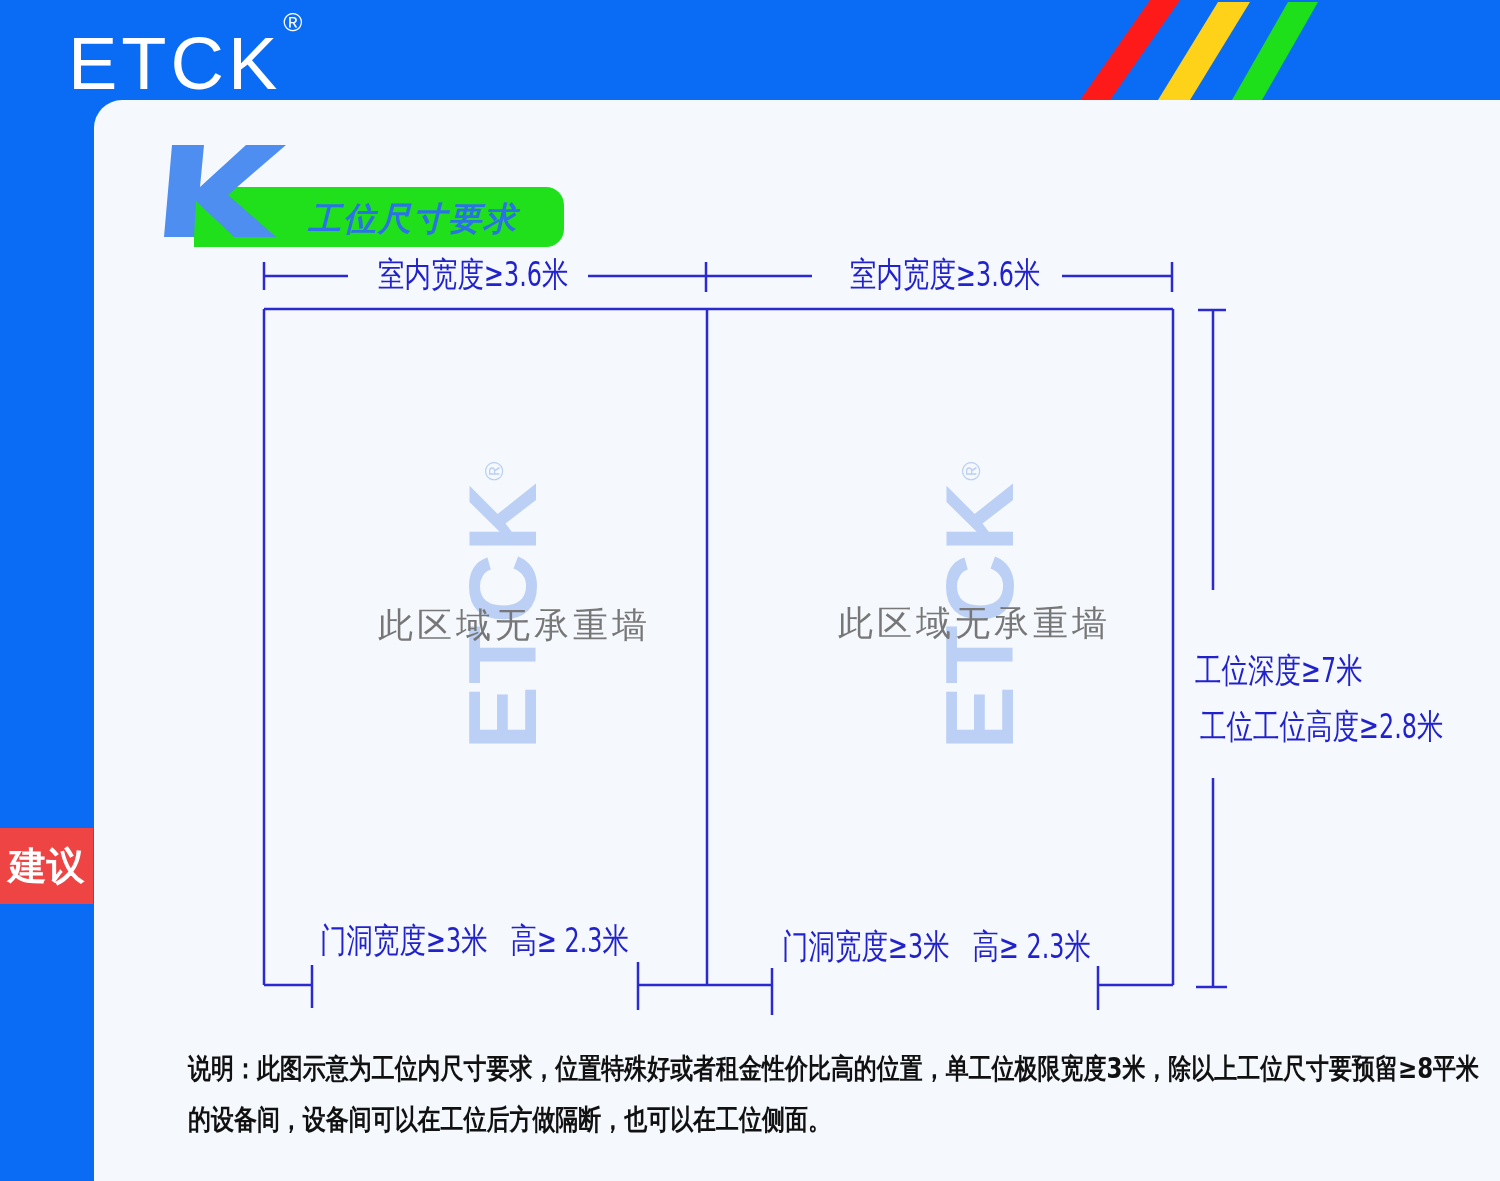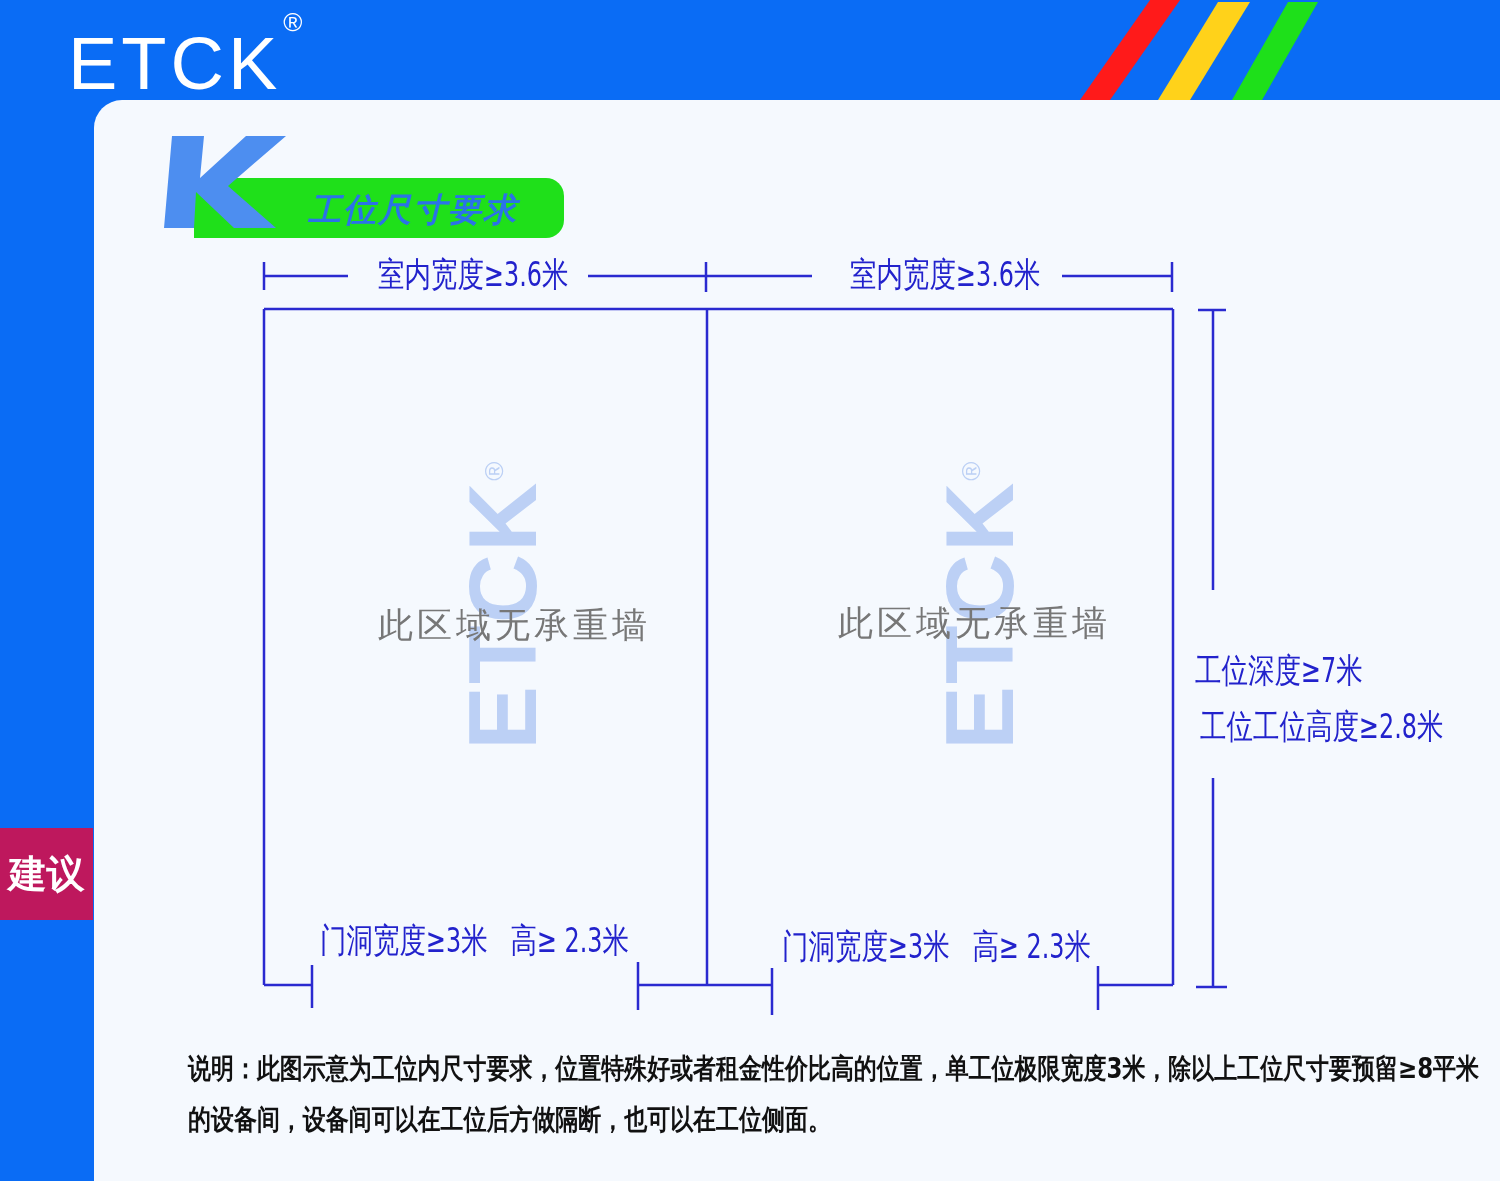--- a/index.html
+++ b/index.html
@@ -1,22 +1,22 @@
 <!DOCTYPE html>
 <html><head>
 <meta charset="utf-8">
 <style>
   html, body { margin:0; padding:0; }
   body { width:1500px; height:1181px; position:relative; overflow:hidden; background:#0a6cf5; font-family:"DejaVu Sans", sans-serif; }
   .logo { position:absolute; left:68px; top:14px; color:#fff; font-family:"Liberation Sans", sans-serif; font-size:74px; letter-spacing:4px; line-height:80px; }
   .logo sup { font-size:26px; position:relative; top:-32px; margin-left:2px; }
   .stripes { position:absolute; left:1080px; top:0; width:260px; height:100px; }
   .panel { position:absolute; left:94px; top:100px; width:1406px; height:1081px; background:#f5f9fe; border-top-left-radius:28px; }
-  .sidebar-tag { position:absolute; left:0; top:828px; width:93px; height:92px; background:#be185d; color:#fff; font-size:38px; font-weight:bold; display:flex; align-items:center; justify-content:center; }
-  .section-title { position:absolute; left:164px; top:130px; width:410px; height:112px;text-align:center; }
+  .sidebar-tag { position:absolute; left:0; top:828px; width:93px; height:76px; background:#ef4444; color:#fff; font-size:38px; font-weight:bold; display:flex; align-items:center; justify-content:center; }
+  .section-title { position:absolute; left:164px; top:139px; width:410px; height:112px;text-align:center; }
   .section-green { position:absolute; left:30px; top:48px; width:370px; height:60px; background:#1fe01a; border-radius:0 18px 18px 0; }
   .section-k { position:absolute; left:0; top:0; }
   .section-label { position:absolute; left:144px; top:58px; color:#2b72e8; font-size:33px; font-weight:bold; font-style:italic; letter-spacing:2px; }
   svg.drawing { position:absolute; left:0; top:0; }
   .dim { position:absolute; color:#2222cc; font-family:"DejaVu Sans Condensed","DejaVu Sans", sans-serif; font-size:34px; white-space:nowrap; transform:scaleX(0.78); transform-origin:left center; }
   .note { position:absolute; color:#777; font-size:35px; letter-spacing:4px; white-space:nowrap; }
   .wm { position:absolute; color:#bcd0f5; font-family:"Liberation Sans", sans-serif; font-size:96px; font-weight:bold; transform:rotate(-90deg); transform-origin:left top; white-space:nowrap; letter-spacing:2px; }
   .wm sup { font-size:26px; font-weight:normal; }
   .desc { position:absolute; left:188px; color:#111; font-size:28px; font-weight:bold; white-space:nowrap; transform:scaleX(0.82); transform-origin:left center; }
 </style>

